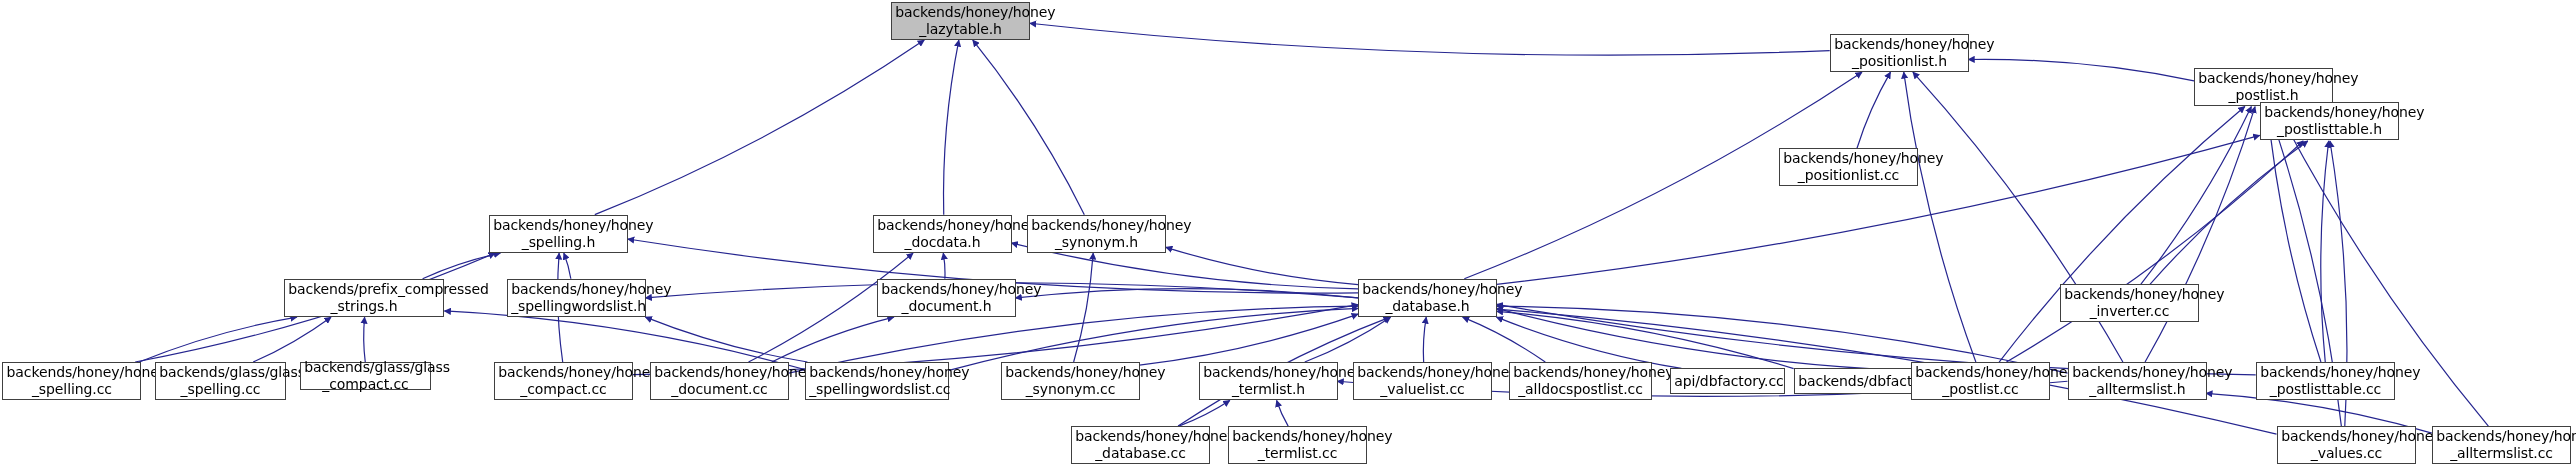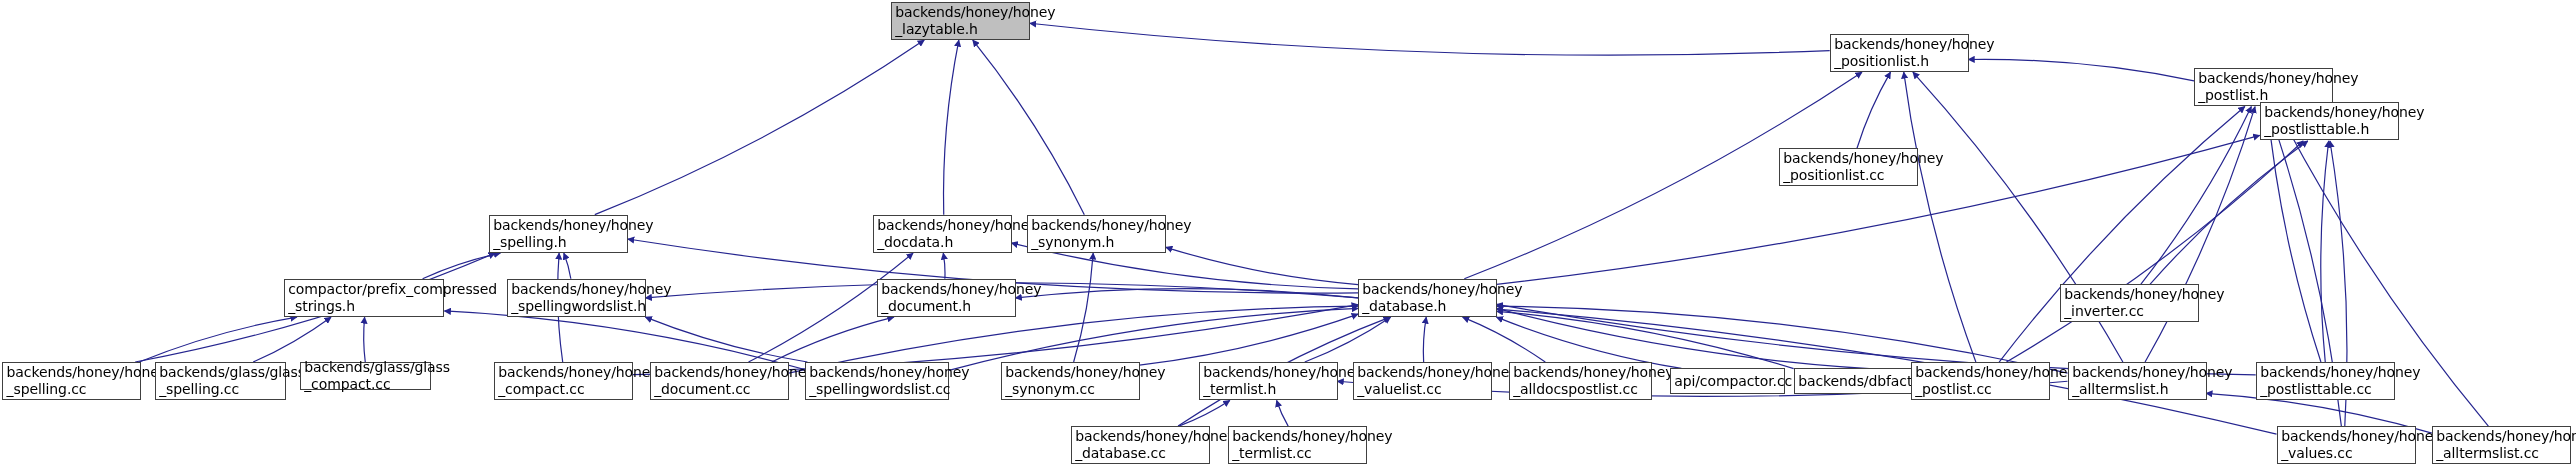--- a/index.html
+++ b/index.html
@@ -24,21 +24,21 @@
     pointer-events: none;
   }
   .node {
     position: absolute;
     box-sizing: border-box;
     border: 0.8px solid #404040;
     background: #ffffff;
     color: #000000;
     font-size: 14px;
     line-height: 17px;
-    text-align: left;
+    text-align: center;
     display: flex;
     align-items: center;
     justify-content: center;
     white-space: pre-line;
     letter-spacing: -0.1px;
     z-index: 5;
   }
   .node.root {
     background: #bfbfbf;
     border-color: #404040;
@@ -128,21 +128,21 @@
       <div class="node" style="left: 1779px; top: 148px; width: 139px; height: 38px;"><span class="label">backends/honey/honey
 _positionlist.cc</span></div>
       <div class="node" style="left: 2260px; top: 102px; width: 139px; height: 38px;"><span class="label">backends/honey/honey
 _postlisttable.h</span></div>
       <div class="node" style="left: 489px; top: 215px; width: 139px; height: 38px;"><span class="label">backends/honey/honey
 _spelling.h</span></div>
       <div class="node" style="left: 873px; top: 215px; width: 139px; height: 38px;"><span class="label">backends/honey/honey
 _docdata.h</span></div>
       <div class="node" style="left: 1027px; top: 215px; width: 139px; height: 38px;"><span class="label">backends/honey/honey
 _synonym.h</span></div>
-      <div class="node" style="left: 284px; top: 279px; width: 160px; height: 38px;"><span class="label">compactor/prefix_compressed
+      <div class="node" style="left: 284px; top: 279px; width: 160px; height: 38px;"><span class="label">backends/prefix_compressed
 _strings.h</span></div>
       <div class="node" style="left: 507px; top: 279px; width: 139px; height: 38px;"><span class="label">backends/honey/honey
 _spellingwordslist.h</span></div>
       <div class="node" style="left: 877px; top: 279px; width: 139px; height: 38px;"><span class="label">backends/honey/honey
 _document.h</span></div>
       <div class="node" style="left: 1358px; top: 279px; width: 139px; height: 38px;"><span class="label">backends/honey/honey
 _database.h</span></div>
       <div class="node" style="left: 2060px; top: 284px; width: 139px; height: 38px;"><span class="label">backends/honey/honey
 _inverter.cc</span></div>
       <div class="node" style="left: 2.4px; top: 362px; width: 139px; height: 38px;"><span class="label">backends/honey/honey
@@ -158,21 +158,21 @@
       <div class="node" style="left: 805px; top: 362px; width: 144px; height: 38px;"><span class="label">backends/honey/honey
 _spellingwordslist.cc</span></div>
       <div class="node" style="left: 1001px; top: 362px; width: 139px; height: 38px;"><span class="label">backends/honey/honey
 _synonym.cc</span></div>
       <div class="node" style="left: 1199px; top: 362px; width: 139px; height: 38px;"><span class="label">backends/honey/honey
 _termlist.h</span></div>
       <div class="node" style="left: 1353px; top: 362px; width: 139px; height: 38px;"><span class="label">backends/honey/honey
 _valuelist.cc</span></div>
       <div class="node" style="left: 1509px; top: 362px; width: 143px; height: 38px;"><span class="label">backends/honey/honey
 _alldocspostlist.cc</span></div>
-      <div class="node" style="left: 1670px; top: 368px; width: 115px; height: 26px;"><span class="label">api/compactor.cc</span></div>
+      <div class="node" style="left: 1670px; top: 368px; width: 115px; height: 26px;"><span class="label">api/dbfactory.cc</span></div>
       <div class="node" style="left: 1794px; top: 368px; width: 131px; height: 26px;"><span class="label">backends/dbfactory.cc</span></div>
       <div class="node" style="left: 1911px; top: 362px; width: 139px; height: 38px;"><span class="label">backends/honey/honey
 _postlist.cc</span></div>
       <div class="node" style="left: 2068px; top: 362px; width: 139px; height: 38px;"><span class="label">backends/honey/honey
 _alltermslist.h</span></div>
       <div class="node" style="left: 2256px; top: 362px; width: 139px; height: 38px;"><span class="label">backends/honey/honey
 _postlisttable.cc</span></div>
       <div class="node" style="left: 1071px; top: 426px; width: 139px; height: 38px;"><span class="label">backends/honey/honey
 _database.cc</span></div>
       <div class="node" style="left: 1228px; top: 426px; width: 139px; height: 38px;"><span class="label">backends/honey/honey

